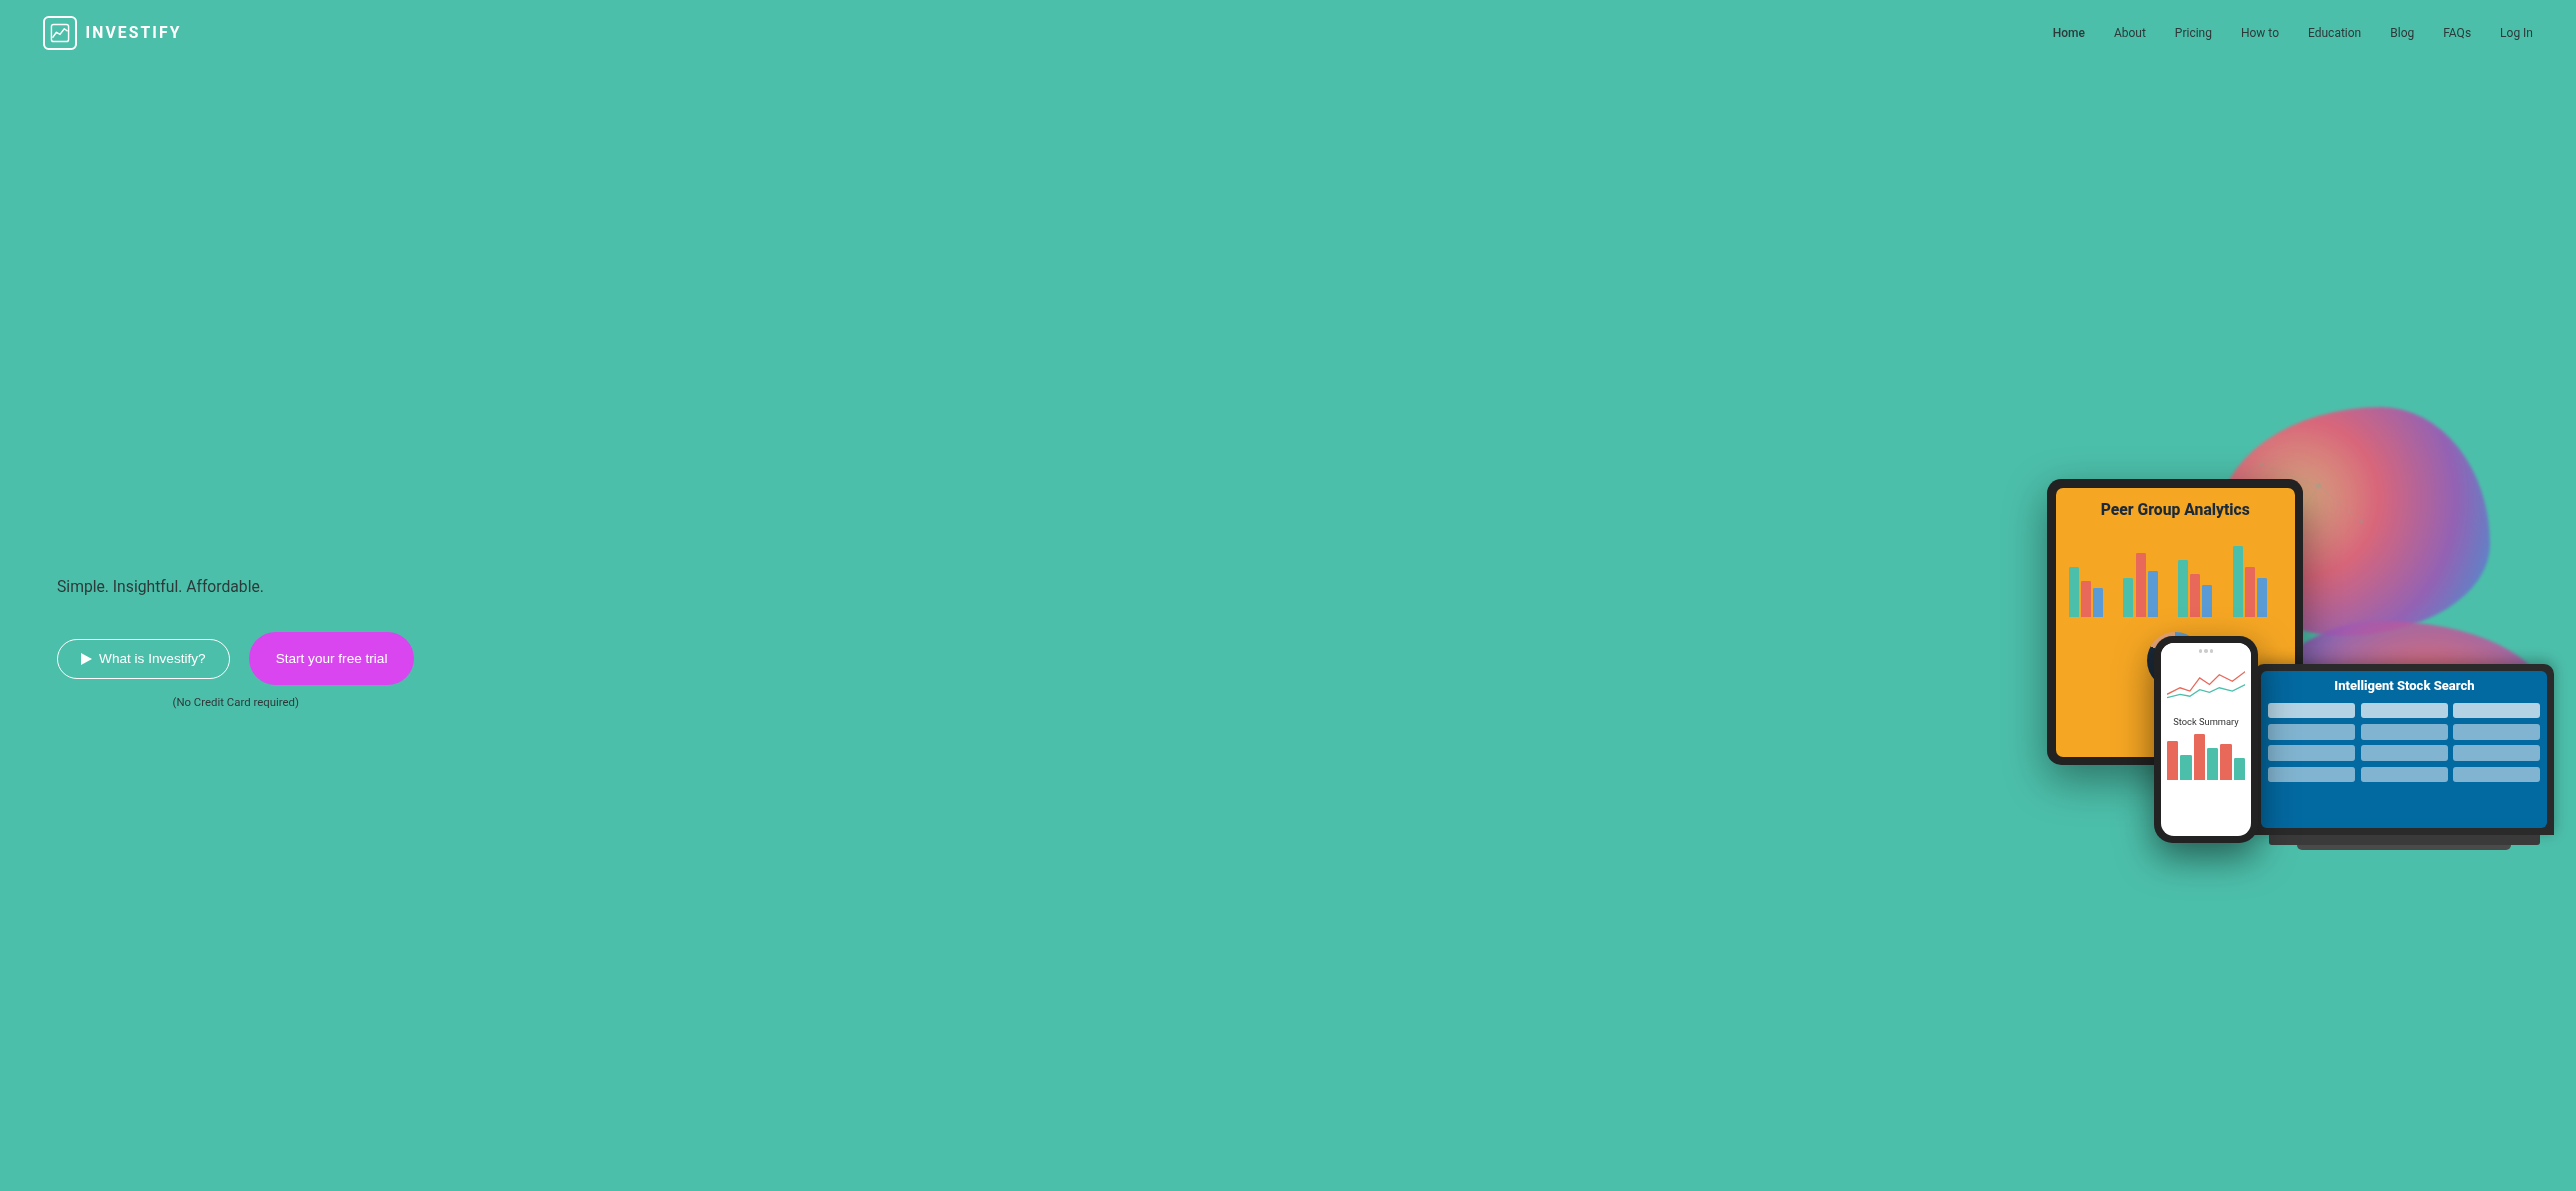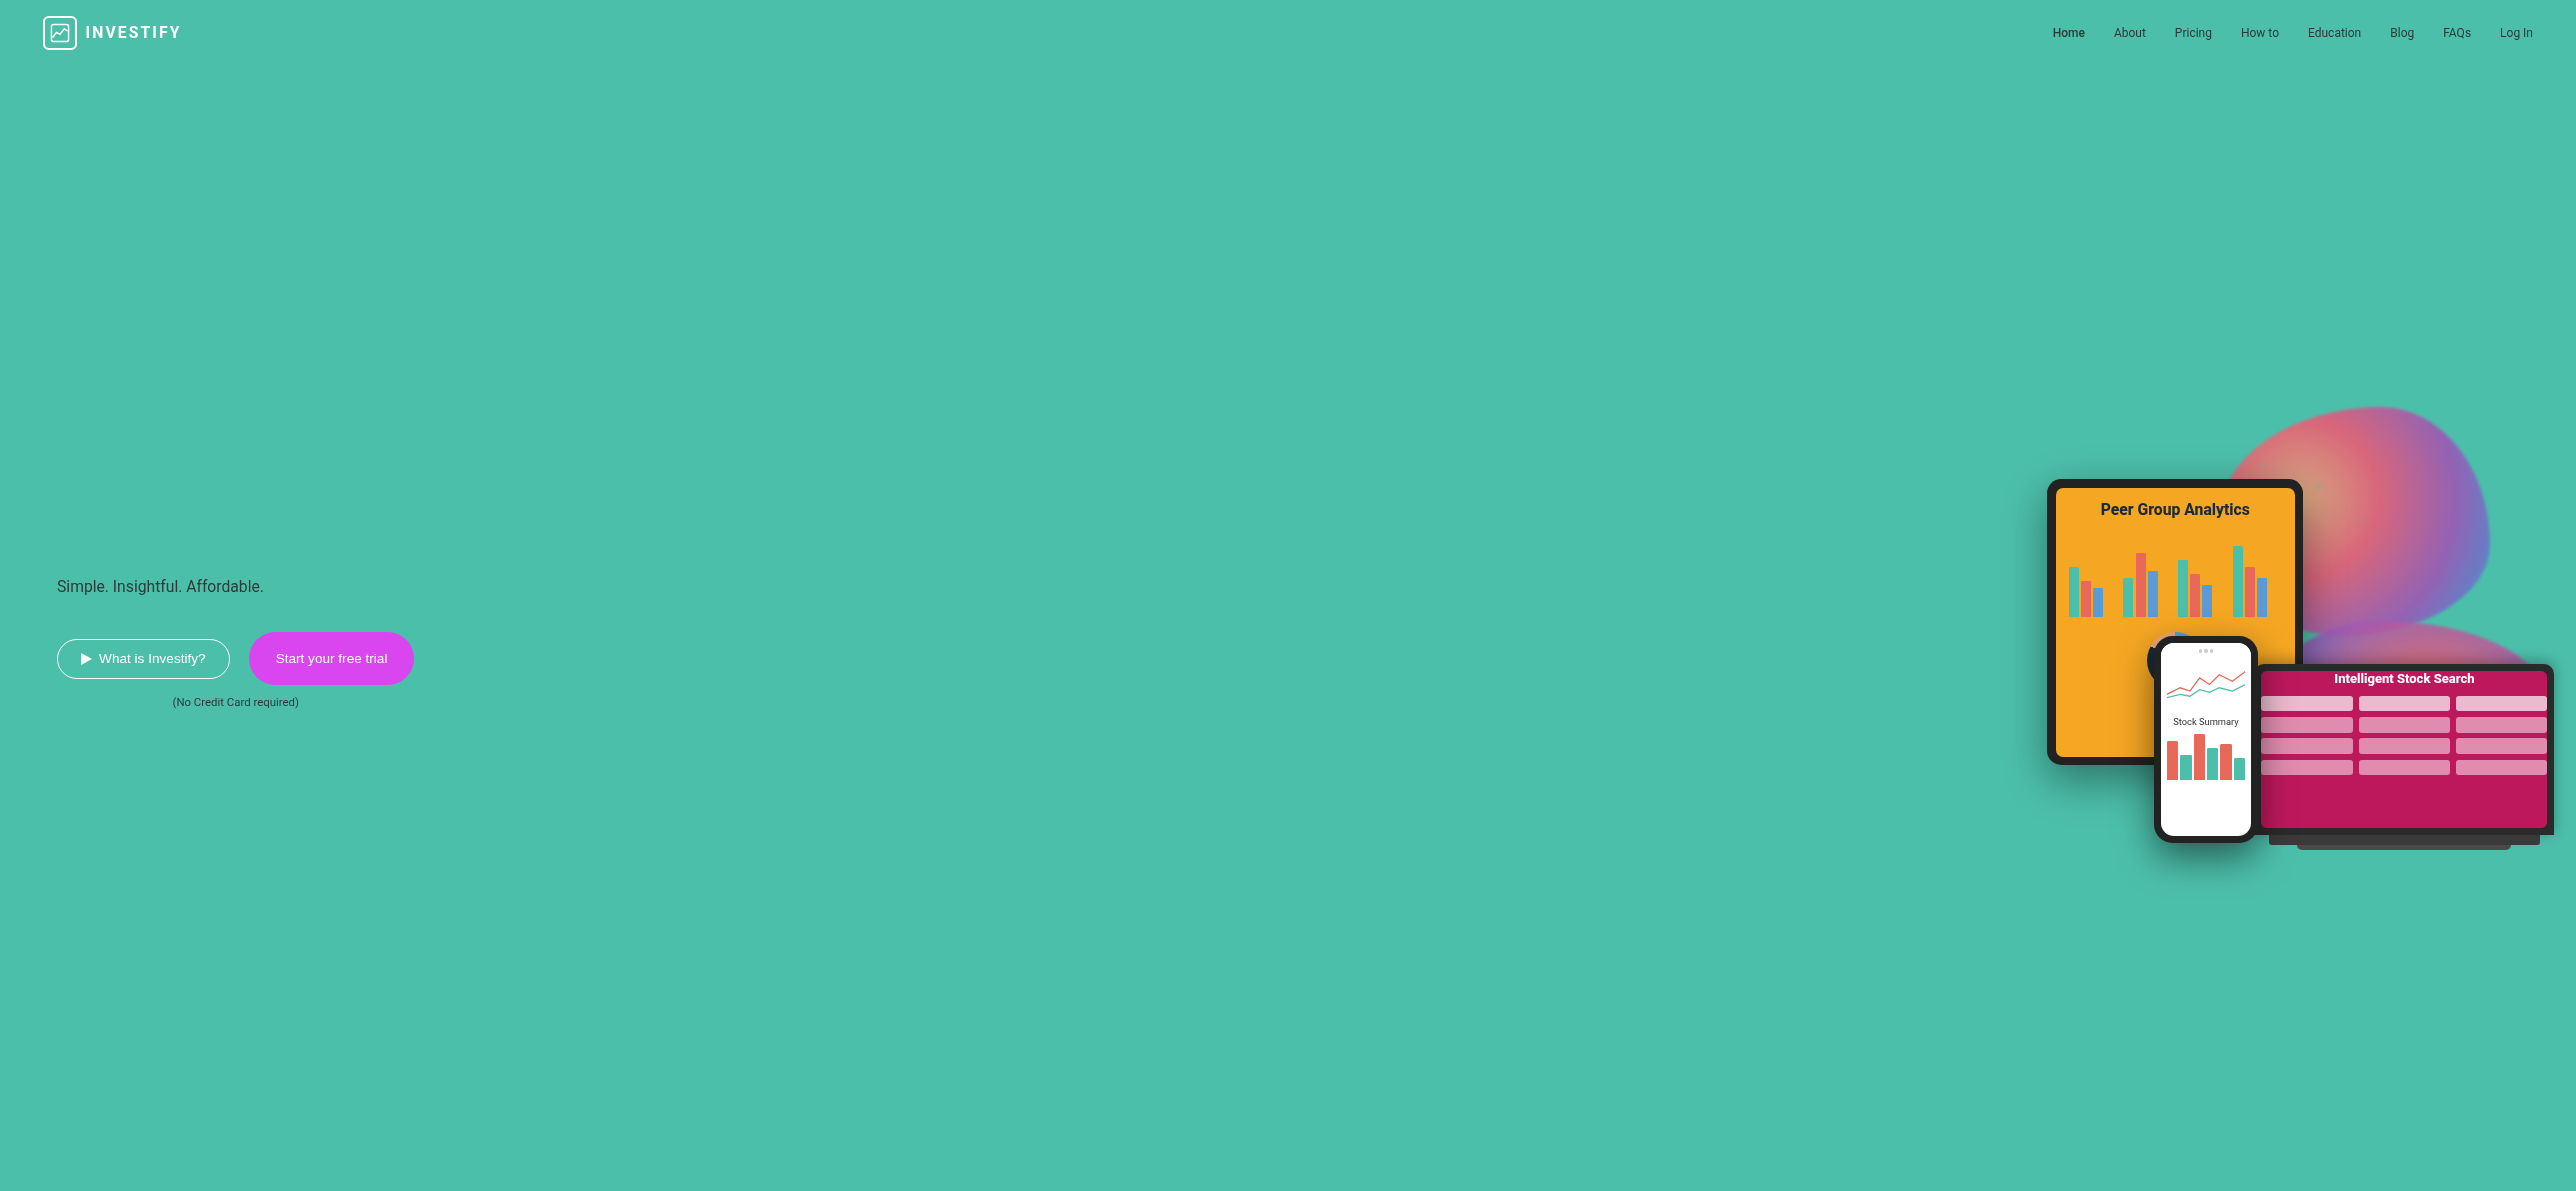--- a/index.html
+++ b/index.html
@@ -326,23 +326,23 @@
     }
 
     .laptop-screen-wrapper {
       background: #2a2a2a;
       border-radius: 10px 10px 0 0;
       padding: 7.1px;
       box-shadow: 0 -2.9px 14.3px rgba(0,0,0,0.3);
     }
 
     .laptop-screen {
-      background: #be185d;
+      background: #0369a1;
       border-radius: 5.7px;
-      padding: 0;
+      padding: 7px;
       min-height: 157px;
     }
 
     .laptop-title {
       font-size: 13px;
       font-weight: 800;
       color: white;
       margin-bottom: 10px;
       text-align: center;
     }

